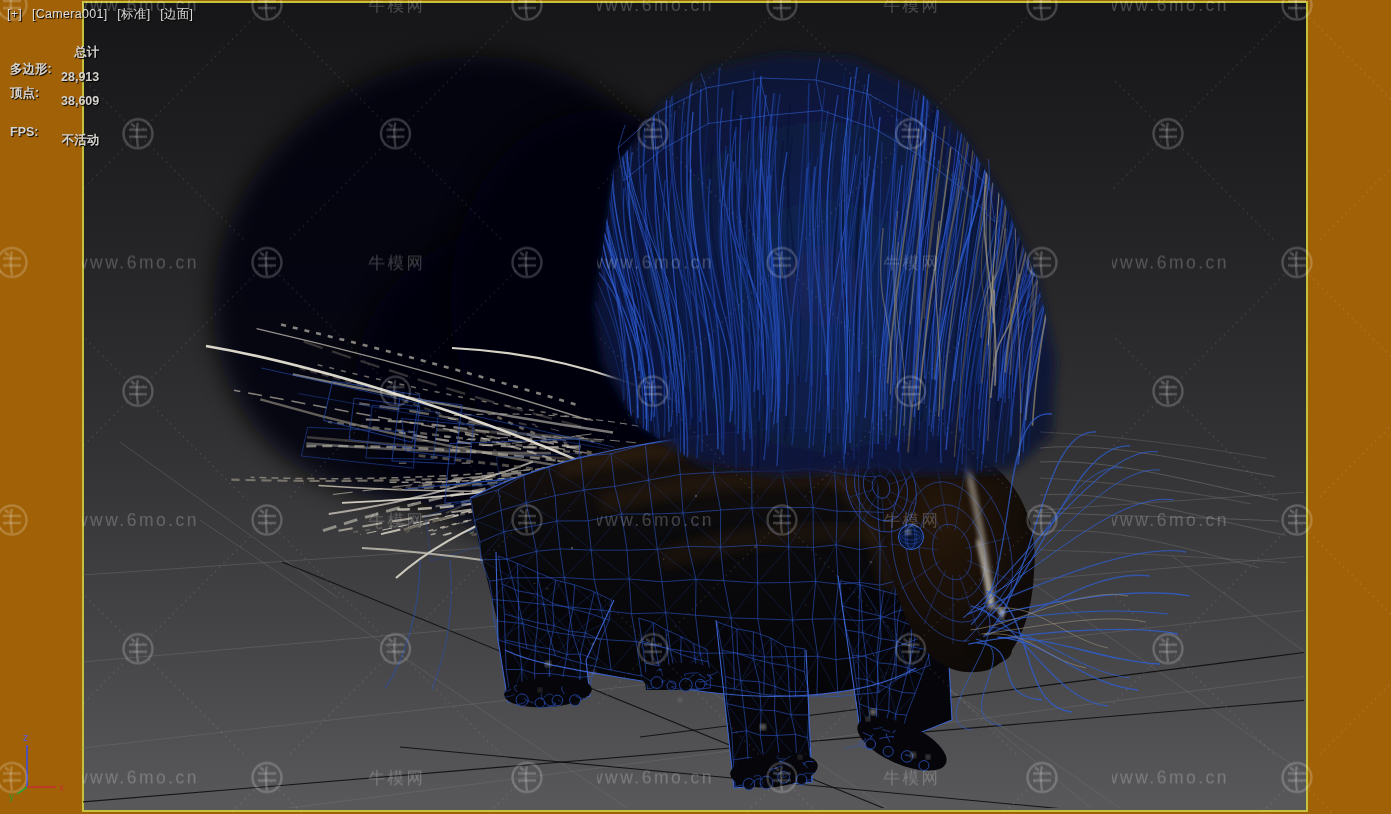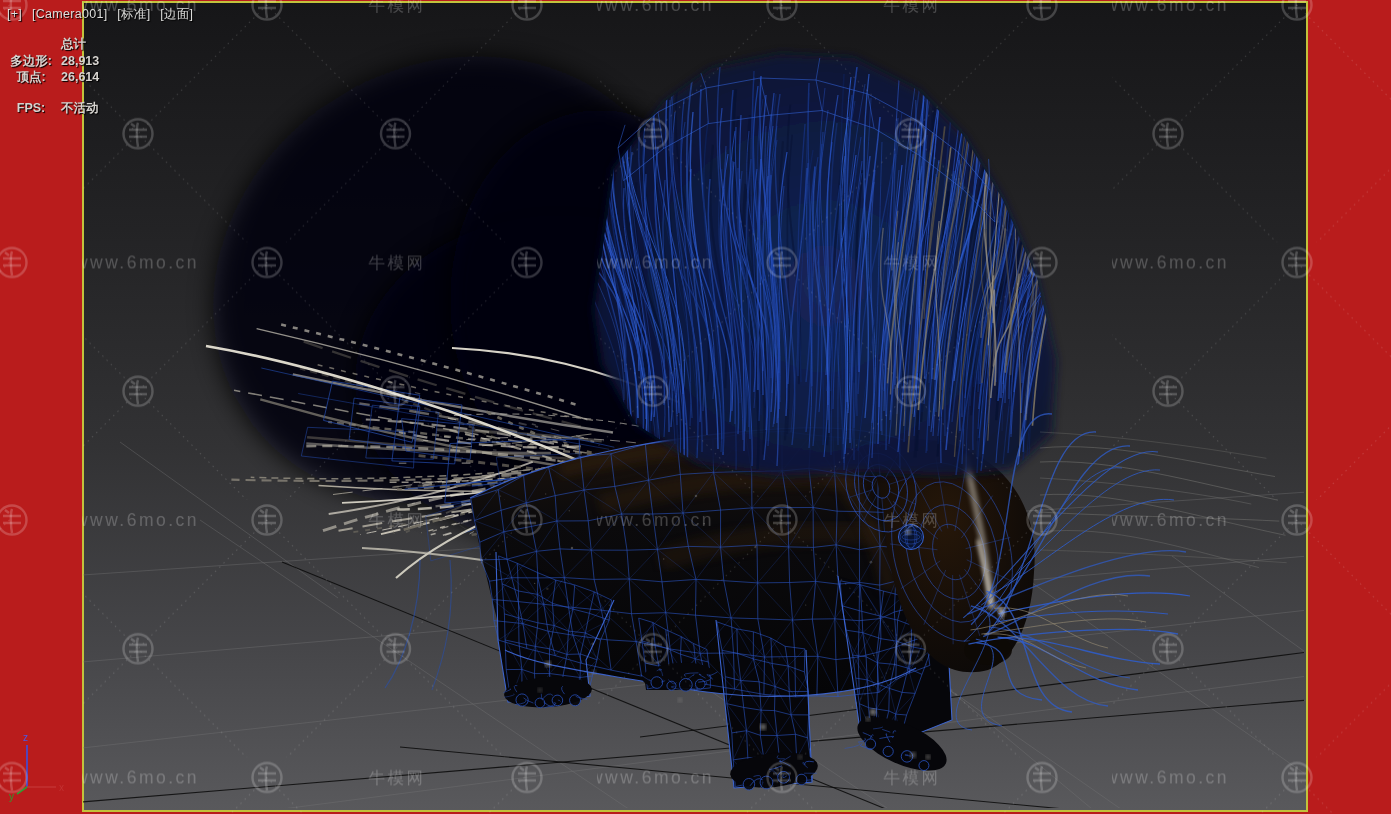--- a/index.html
+++ b/index.html
@@ -1,30 +1,30 @@
 <!DOCTYPE html>
 <html><head>
 <meta charset="utf-8">
 <style>
   html,body{margin:0;padding:0;background:#000;}
-  #root{position:relative;width:1391px;height:814px;background:#b91c1c;overflow:hidden;
+  #root{position:relative;width:1391px;height:814px;background:#a16207;overflow:hidden;
         font-family:"Liberation Sans","DejaVu Sans",sans-serif;}
   #frame{position:absolute;left:82px;top:1px;width:1222px;height:807px;
          border:2px solid #c2c23c;
          background:linear-gradient(180deg,#161618 0%,#232325 28%,#323234 55%,#464649 80%,#59595c 100%);}
   #scene{position:absolute;left:0;top:0;}
   #wm{position:absolute;left:0;top:0;pointer-events:none;}
   #vp-label{position:absolute;left:7px;top:6px;color:#dededc;font-size:12.5px;
             letter-spacing:.3px;text-shadow:1px 1px 1px #000;white-space:nowrap;}
   #vp-label span{margin-right:6px;cursor:pointer;}
   #stats{position:absolute;left:10px;top:36px;color:#d6d3cf;font-size:12.5px;font-weight:bold;
          text-shadow:1px 1px 1px #000;}
   .srow{display:grid;grid-template-columns:42px auto;column-gap:9px;line-height:16.5px;}
-  .slabel{text-align:center;}
-  .sval{text-align:left;}
+  .slabel{text-align:left;}
+  .sval{text-align:right;margin-top:8px;}
   .fpsrow{margin-top:14px;}
 </style>
 </head>
 <body>
 
 <div id="root">
   <div id="frame"></div>
 
   <svg id="scene" width="1391" height="814">
     <defs>
@@ -1281,20 +1281,20 @@
     <div class="srow">
       <span class="slabel"></span>
       <span class="sval">总计</span>
     </div>
     <div class="srow">
       <span class="slabel">多边形:</span>
       <span class="sval">28,913</span>
     </div>
     <div class="srow">
       <span class="slabel">顶点:</span>
-      <span class="sval">26,614</span>
+      <span class="sval">38,609</span>
     </div>
     <div class="srow fpsrow">
       <span class="slabel">FPS:</span>
       <span class="sval">不活动</span>
     </div>
   </div>
 </div>
 
 </body></html>

